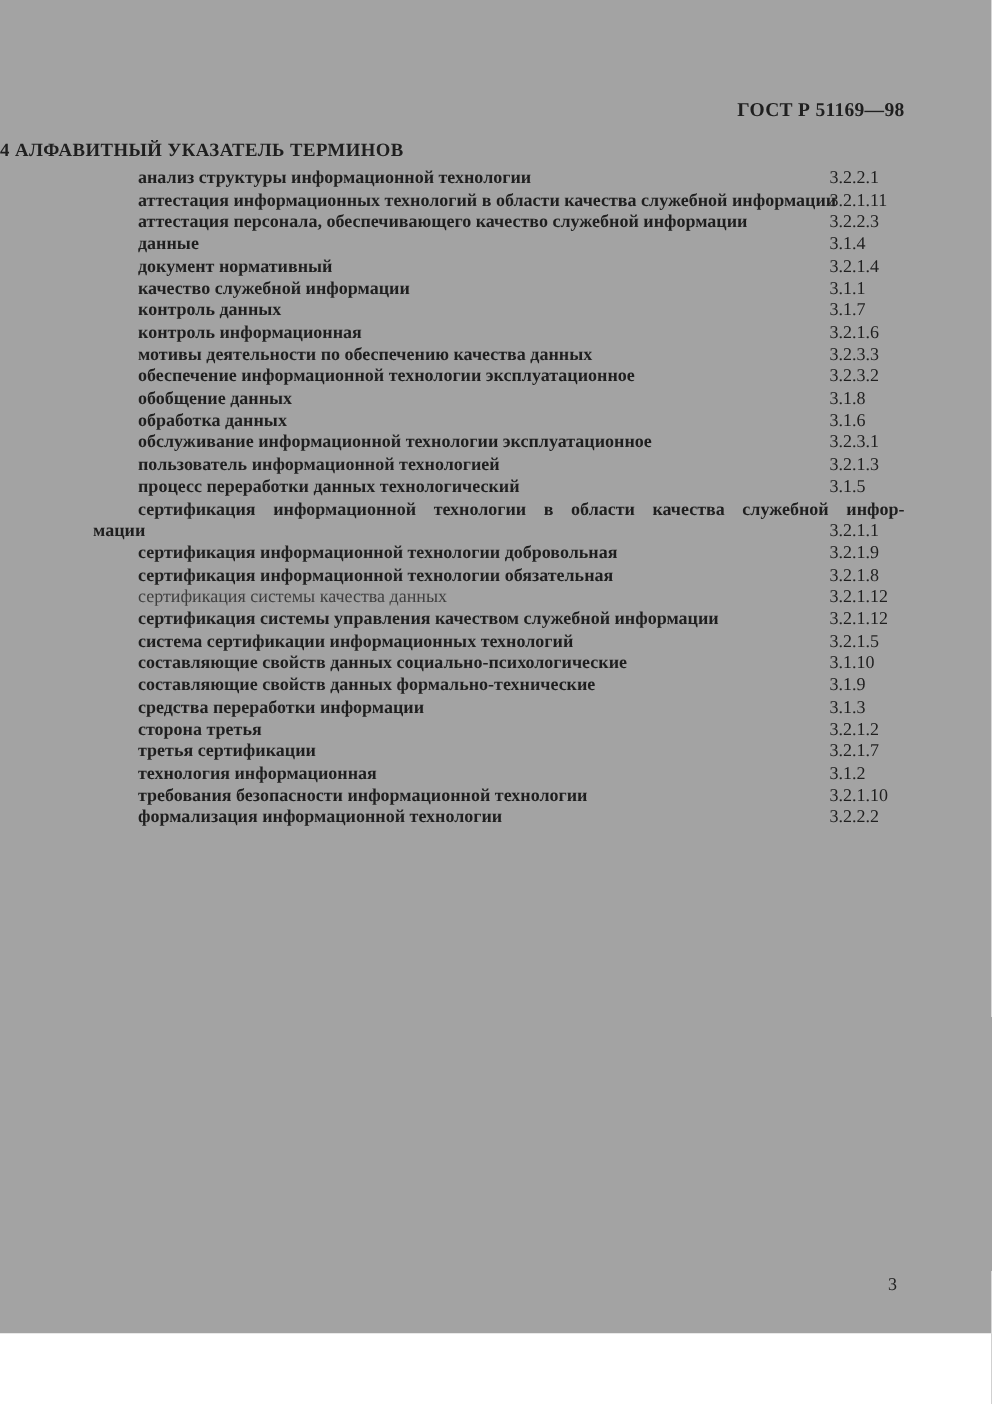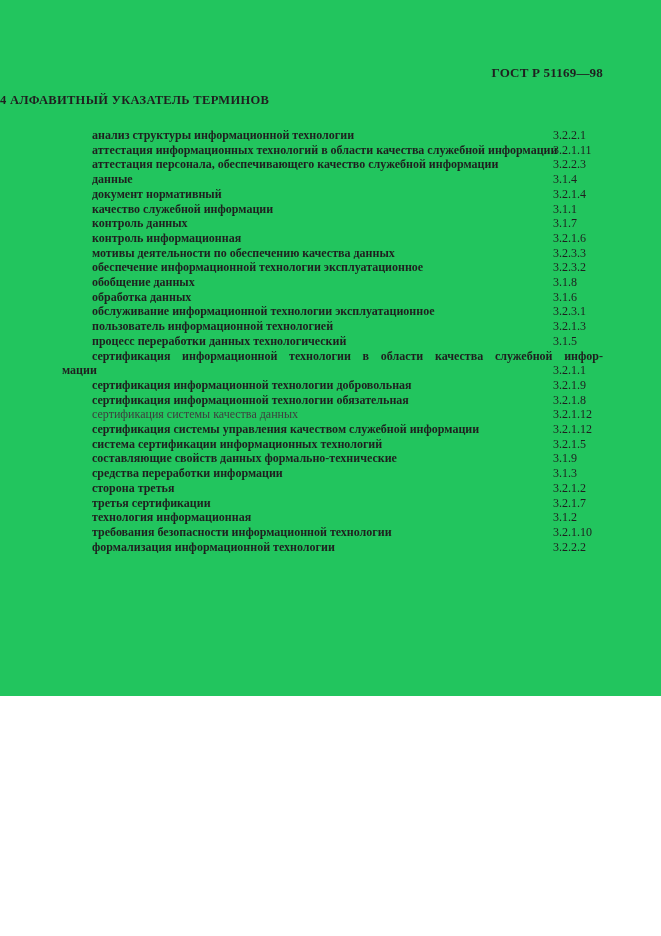--- a/index.html
+++ b/index.html
@@ -1,20 +1,20 @@
 <!DOCTYPE html>
 <html><head>
 <meta charset="utf-8">
 <style>
   html, body { margin: 0; padding: 0; background: #ffffff; }
   .page {
     position: relative;
     width: 661px;
-    height: 696px;
-    background: #22c55e;
+    height: 889px;
+    background: #a3a3a3;
     overflow: hidden;
     font-family: "Liberation Serif", "DejaVu Serif", serif;
     color: #1f1f1f;
   }
   .doc-code {
     position: absolute;
     top: 65px;
     right: 58px;
     font-size: 13px;
     font-weight: bold;
@@ -26,21 +26,21 @@
     left: 0;
     width: 100%;
     margin: 0;
     text-align: left;
     font-size: 12.5px;
     font-weight: bold;
     letter-spacing: 0.3px;
   }
   .index {
     position: absolute;
-    top: 128px;
+    top: 111px;
     left: 62px;
     width: 541px;
     font-size: 12px;
     line-height: 14.7px;
   }
   .row { display: flex; }
   .term {
     flex: 1 1 0;
     min-width: 0;
     padding-left: 30px;
@@ -184,20 +184,24 @@
   <div class="row">
     <span class="term">сертификация системы управления качеством служебной информации</span>
     <span class="num">3.2.1.12</span>
   </div>
 
   <div class="row">
     <span class="term">система сертификации информационных технологий</span>
     <span class="num">3.2.1.5</span>
   </div>
 
+  <div class="row">
+    <span class="term">составляющие свойств данных социально-психологические</span>
+    <span class="num">3.1.10</span>
+  </div>
 
   <div class="row">
     <span class="term">составляющие свойств данных формально-технические</span>
     <span class="num">3.1.9</span>
   </div>
 
   <div class="row">
     <span class="term">средства переработки информации</span>
     <span class="num">3.1.3</span>
   </div>

